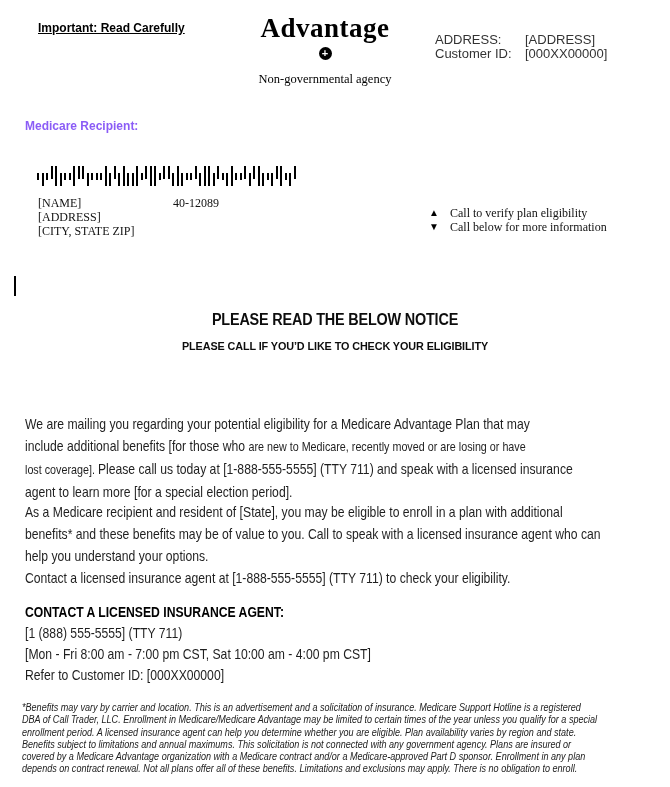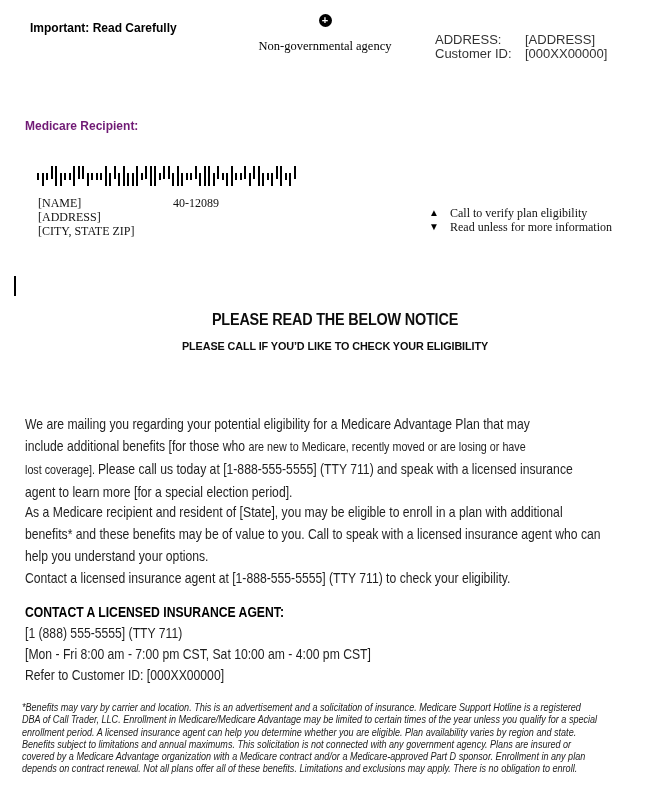--- a/index.html
+++ b/index.html
@@ -6,21 +6,21 @@
   html,body { background:#ffffff; }
   body {
     width:670px; height:787px; position:relative; overflow:hidden;
     font-family:"Liberation Sans","DejaVu Sans",sans-serif;
     color:#1f1f1f;
     -webkit-font-smoothing:antialiased;
   }
   .abs { position:absolute; }
 
   
-  .important { left:30px; top:21px; font-size:12px; font-weight:700; color:#000; }
+  .important { left:38px; top:21px; font-size:12px; font-weight:700; color:#000;text-decoration:underline; }
   .title-block { left:155px; top:12px; width:340px; text-align:center; color:#000; }
   .title-line {
     font-family:"Liberation Serif","DejaVu Serif",serif;
     font-weight:700; font-size:27px; line-height:33px; letter-spacing:.5px;
   }
   .subtitle-row {
     margin-top:2px; font-family:"Liberation Serif","DejaVu Serif",serif;
     font-weight:700; font-size:17.5px; line-height:19px;
     display:flex; align-items:center; justify-content:center; gap:5px;
   }
@@ -29,21 +29,21 @@
     display:inline-flex; align-items:center; justify-content:center;
     font-size:11px; font-weight:700; line-height:1; flex:0 0 auto;
     font-family:"Liberation Sans",sans-serif; padding-bottom:1px;
   }
   .tagline { font-family:"Liberation Serif","DejaVu Serif",serif; font-size:12.5px; margin-top:12px; }
 
   .info-block { left:435px; top:33px; font-size:13px; line-height:14px; color:#333; }
   .info-row { display:grid; grid-template-columns:90px auto; }
 
   
-  .recipient-heading { left:25px; top:119px; font-size:12px; font-weight:700; color:#701a75; }
+  .recipient-heading { left:25px; top:119px; font-size:12px; font-weight:700; color:#8b5cf6; }
   .barcode { left:37px; top:166px; height:20px; display:flex; align-items:flex-start; }
   .bar { width:2px; background:#000; margin-right:2.5px; flex:0 0 auto; }
   .bar-F { height:20px; }
   .bar-A { height:13px; }
   .bar-D { height:13px; margin-top:7px; }
   .bar-T { height:7px; margin-top:6.5px; }
   .addr-block, .mail-code, .notes {
     font-family:"Liberation Serif","DejaVu Serif",serif; font-size:12px; color:#111;
   }
   .addr-block { left:38px; top:196px; line-height:14px; }
@@ -83,20 +83,21 @@
     left:22px; top:701px; width:640px; font-style:italic; font-size:10.6px;
     line-height:12.3px; color:#222; transform:scaleX(.855); transform-origin:0 0;
   }
 </style>
 </head>
 <body>
 
 <div class="abs important">Important: Read Carefully</div>
 
 <div class="abs title-block">
+  <div class="title-line">Advantage</div>
   <div class="subtitle-row">
     <span class="cross-icon">+</span>
   </div>
   <div class="tagline">Non-governmental agency</div>
 </div>
 
 <div class="abs info-block">
   <div class="info-row">
     <span>ADDRESS:</span>
     <span>[ADDRESS]</span>
@@ -177,21 +178,21 @@
 </div>
 <div class="abs mail-code">40-12089</div>
 
 <div class="abs notes">
   <div class="note-row">
     <span class="note-arrow">▲</span>
     <span>Call to verify plan eligibility</span>
   </div>
   <div class="note-row">
     <span class="note-arrow">▼</span>
-    <span>Read unless for more information</span>
+    <span>Call below for more information</span>
   </div>
 </div>
 
 <div class="abs caret"></div>
 
 <div class="abs notice-heading">PLEASE READ THE BELOW NOTICE</div>
 <div class="abs notice-sub">PLEASE CALL IF YOU’D LIKE TO CHECK YOUR ELIGIBILITY</div>
 
 <div class="abs attention">
 </div>

